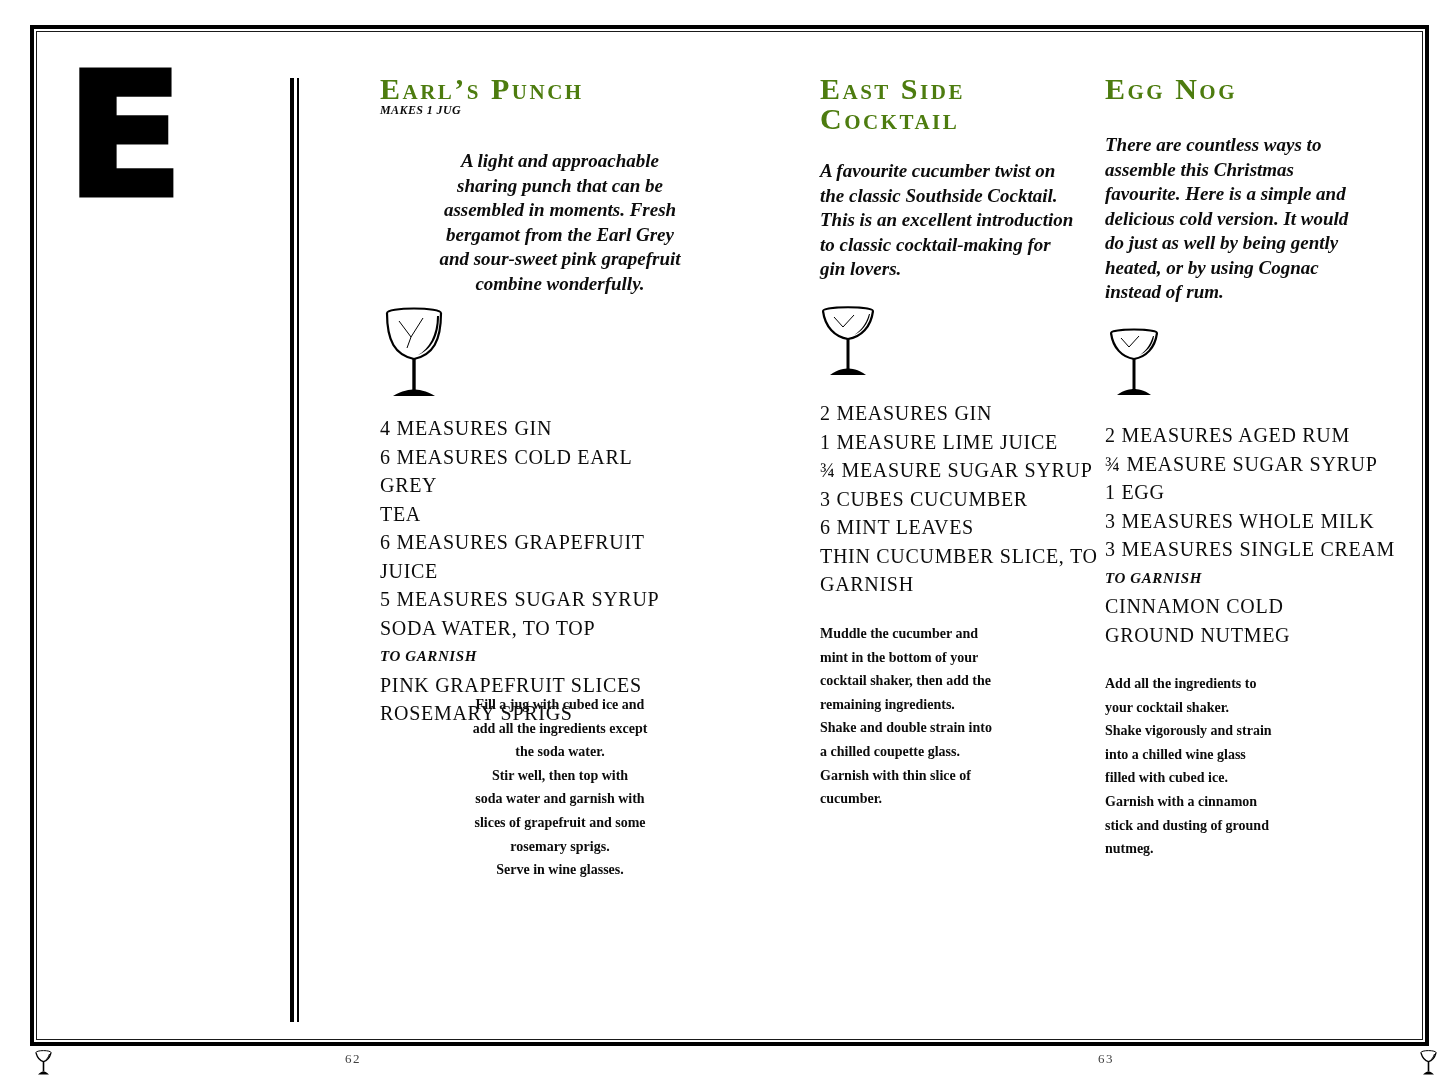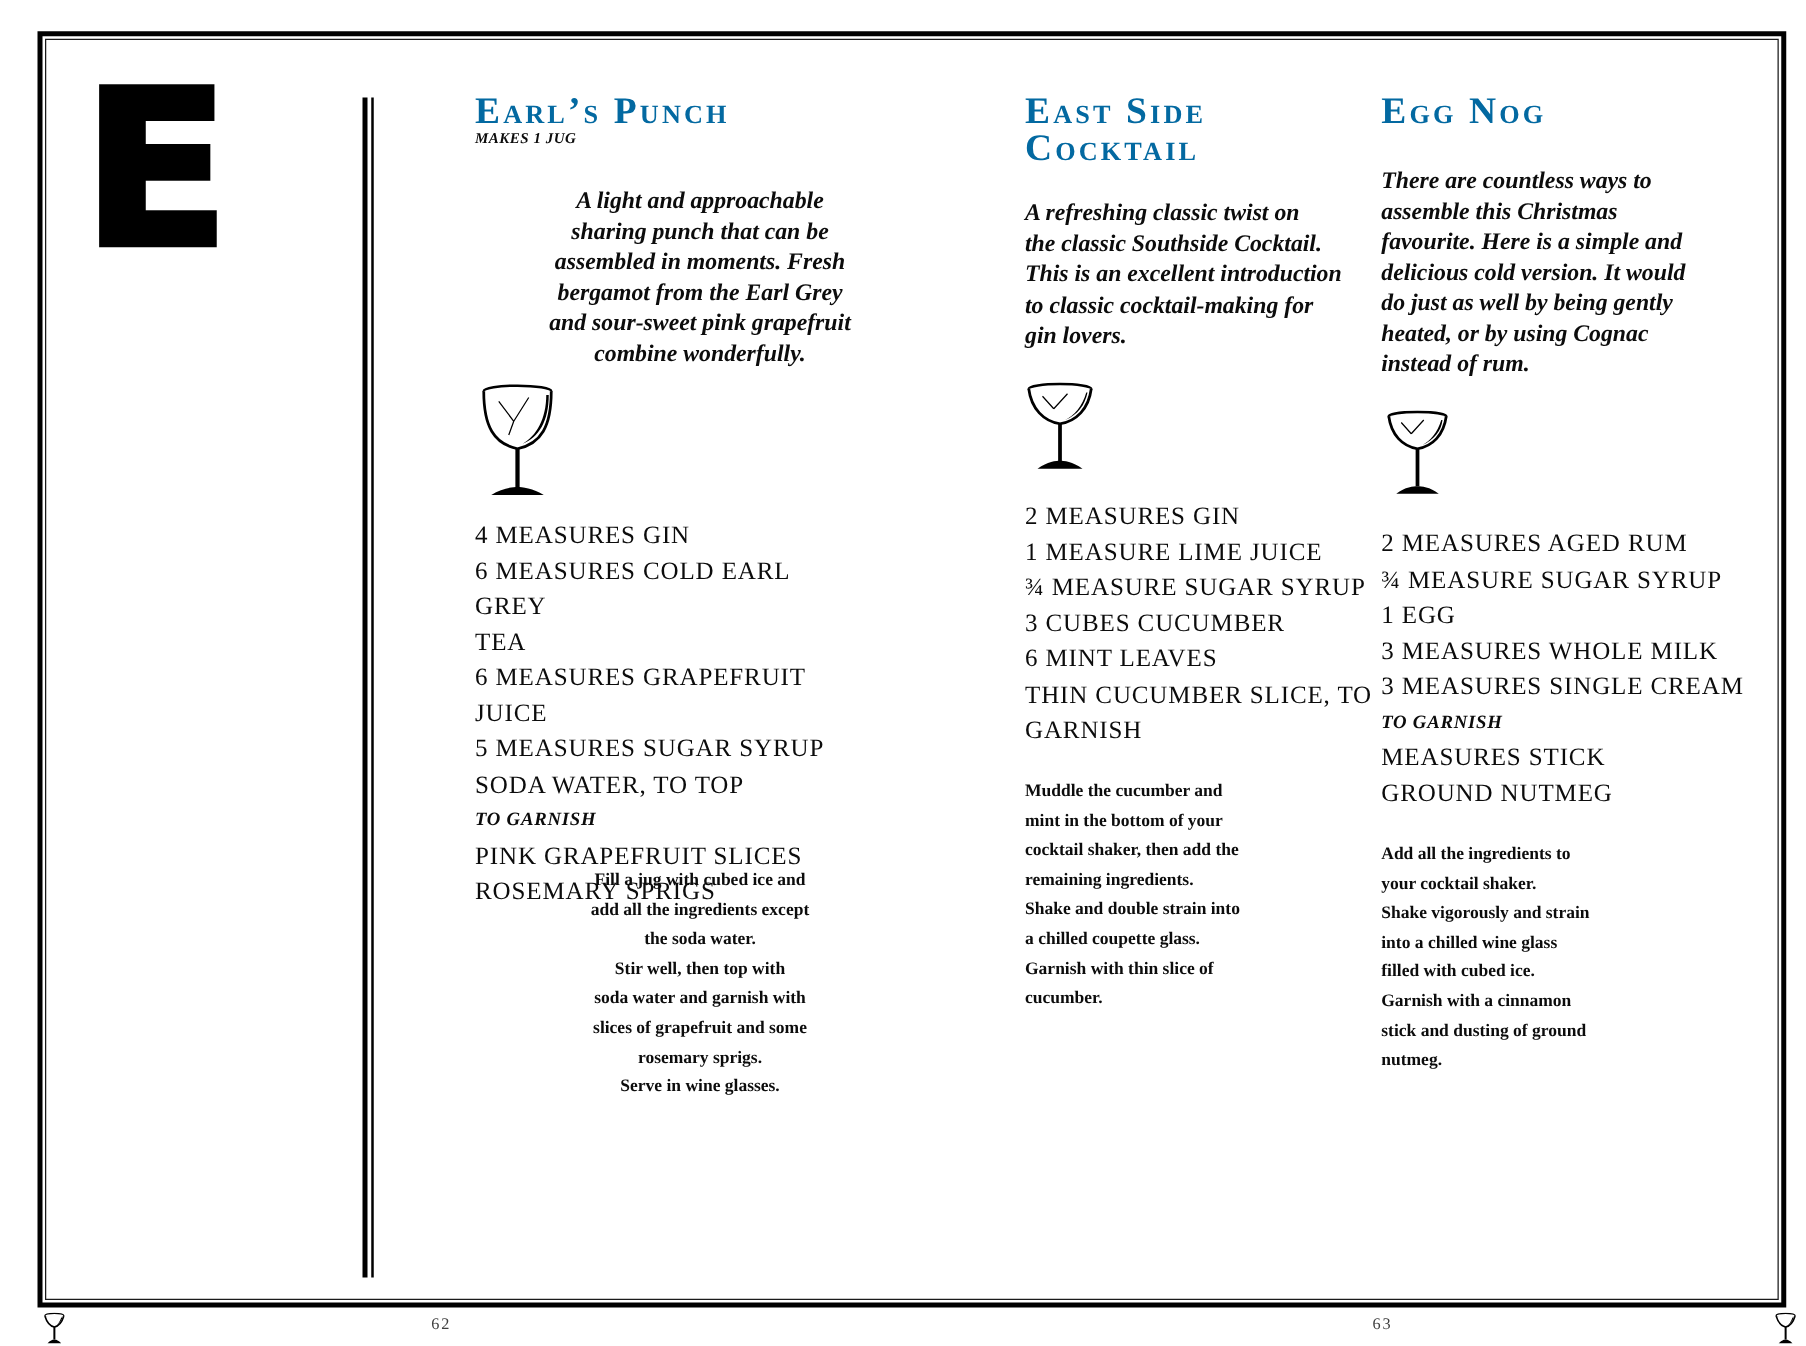--- a/index.html
+++ b/index.html
@@ -15,21 +15,21 @@
          font-weight:900;font-size:172px;line-height:172px;color:#000;
          -webkit-text-stroke:5px #000;letter-spacing:0;}
   
   .divider{position:absolute;left:290px;top:78px;height:944px;width:10px;}
   .d-thick{position:absolute;left:0;top:0;bottom:0;width:4px;background:#000;}
   .d-thin{position:absolute;left:7px;top:0;bottom:0;width:2px;background:#000;}
   
   .col{position:absolute;top:0;bottom:0;}
   .col > *{position:absolute;left:0;margin:0;}
   .title{font-weight:700;font-variant:small-caps;font-size:30px;line-height:30px;
-         letter-spacing:2.5px;color:#0369a1;width:300px;}
+         letter-spacing:2.5px;color:#4d7c0f;width:300px;}
   .subtitle{font-weight:700;font-style:italic;font-size:12px;letter-spacing:.4px;}
   .intro{font-weight:700;font-style:italic;font-size:19px;line-height:24.5px;
          white-space:pre-line;width:360px;}
   .glass{line-height:0;}
   .ings{width:300px;}
   .ing{font-size:20px;line-height:28.5px;letter-spacing:.7px;white-space:pre-line;}
   .garnish-label{font-size:15px;line-height:28.5px;font-weight:700;font-style:italic;letter-spacing:.6px;}
   .method{font-size:14px;line-height:23.6px;white-space:pre-line;width:360px;font-weight:bold;}
   
   .pagenum{position:absolute;top:1051px;font-size:13px;letter-spacing:1.5px;color:#404040;}
@@ -89,21 +89,21 @@
 the soda water.
 Stir well, then top with
 soda water and garnish with
 slices of grapefruit and some
 rosemary sprigs.
 Serve in wine glasses.</div>
   </section>
 
   <section class="col" style="left:820px;width:272px;">
     <h2 class="title" style="top:74px;width:230px;">East Side Cocktail</h2>
-    <div class="intro" style="top:159px;">A refreshing classic twist on
+    <div class="intro" style="top:159px;">A favourite cucumber twist on
 the classic Southside Cocktail.
 This is an excellent introduction
 to classic cocktail-making for
 gin lovers.</div>
 
     <div class="glass" style="top:305px;left:-4px;">
       <svg width="64" height="76" viewBox="0 0 64 76">
         <ellipse cx="32" cy="6" rx="25" ry="3.8" fill="#fff" stroke="#000" stroke-width="2"></ellipse>
         <path d="M7,6 C9,22 19,32 32,34 C45,32 55,22 57,6" fill="#fff" stroke="#000" stroke-width="2.2"></path>
         <path d="M53,9 C50,20 43,28 36,31 C46,27 52,19 54,9 Z" fill="#000"></path>
@@ -154,21 +154,21 @@
       </svg>
     </div>
 
     <div class="ings" style="top:421px;">
       <div class="ing">2 MEASURES AGED RUM</div>
       <div class="ing">¾ MEASURE SUGAR SYRUP</div>
       <div class="ing">1 EGG</div>
       <div class="ing">3 MEASURES WHOLE MILK</div>
       <div class="ing">3 MEASURES SINGLE CREAM</div>
       <div class="garnish-label">TO GARNISH</div>
-      <div class="ing">MEASURES STICK</div>
+      <div class="ing">CINNAMON COLD</div>
       <div class="ing">GROUND NUTMEG</div>
     </div>
 
     <div class="method" style="top:672px;">Add all the ingredients to
 your cocktail shaker.
 Shake vigorously and strain
 into a chilled wine glass
 filled with cubed ice.
 Garnish with a cinnamon
 stick and dusting of ground

